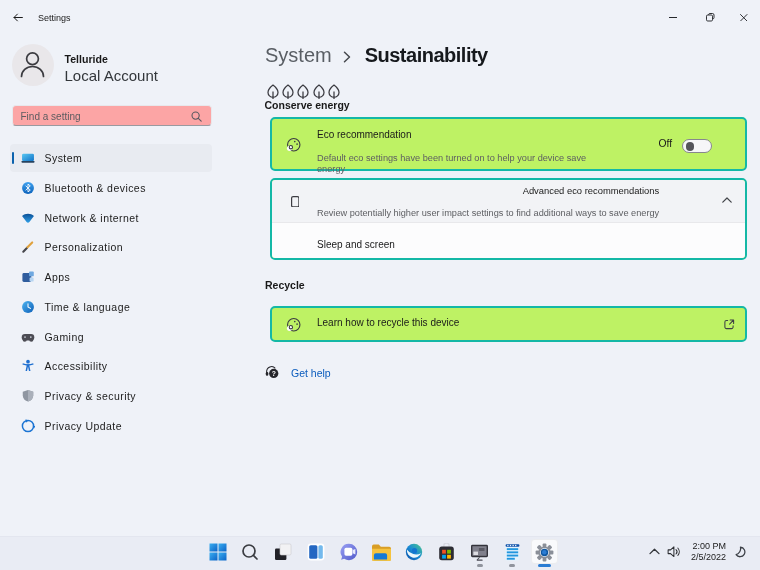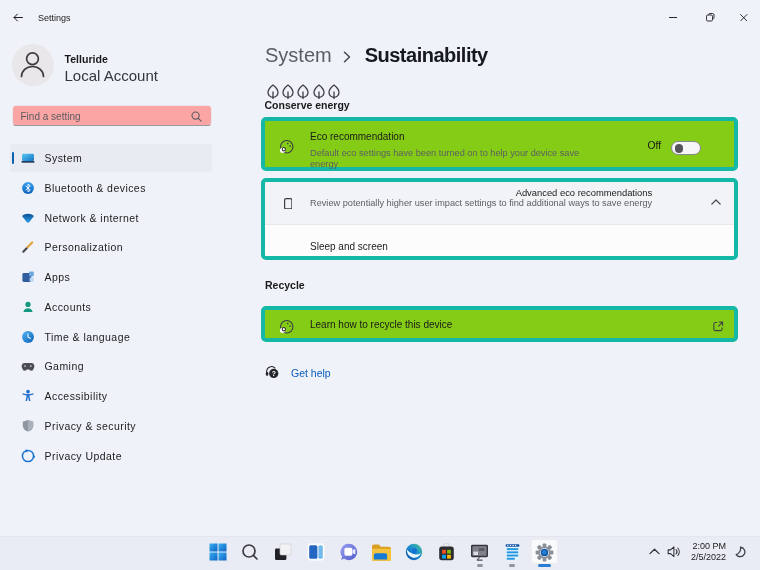--- a/index.html
+++ b/index.html
@@ -30,24 +30,24 @@
   .nav-ic { width:14px; height:14px; margin-left:11px; flex:none; }
   .nav-tx { margin-left:9.5px; font-size:10.5px; letter-spacing:0.45px; color:#1c1c1c; }
 
   
   #crumb { position:absolute; left:265px; top:44px; font-size:20px; color:#595e64;
            display:flex; align-items:center; }
   #crumb b { color:#16191d; font-weight:bold; letter-spacing:-0.5px; }
   #leaves { position:absolute; left:267px; top:83.5px; display:flex; }
   #conserve { position:absolute; left:264.5px; top:98.5px; font-size:10.5px; font-weight:bold; color:#191919; }
 
-  .card { position:absolute; left:261px; width:477px; background:#84cc16;
-          border:4px solid #14b8a6; border-radius:5px; }
+  .card { position:absolute; left:270px; width:477px; background:#bef264;
+          border:2px solid #14b8a6; border-radius:5px; }
   .ctitle { font-size:10px; color:#1a1a1a; }
-  .csub { font-size:9.2px; color:#5d5e62; line-height:11.6px; margin-top:0; }
+  .csub { font-size:9.2px; color:#5d5e62; line-height:11.6px; margin-top:12px; }
 
   #card1 { top:117px; height:54px; }
   #card2 { top:178px; height:82px; overflow:hidden;text-align:right; }
   #card2 .row1 { position:relative; height:42.5px; background:#f2f3f6; border-bottom:1px solid #e8e8eb; }
   #card2 .row2 { position:relative; height:38px; background:#fcfcfd; }
   #card3 { top:305.5px; height:36px; }
   #recycle { position:absolute; left:265px; top:278.5px; font-size:10.5px; font-weight:bold; color:#191919; }
   #gethelp { position:absolute; left:291px; top:366.5px; font-size:10.5px; color:#0b5cbd; }
 
   
@@ -151,27 +151,20 @@
     <div class="nav-item">
       <svg class="nav-ic" viewBox="0 0 16 16">
         <rect x="1.6" y="3.4" width="10.2" height="10.2" rx="1.6" fill="#2f5d9e"></rect>
         <rect x="9.2" y="1.8" width="5.4" height="5.4" rx="1" fill="#6fa8e0"></rect>
         <rect x="9.8" y="8.6" width="4.6" height="4.6" rx="1" fill="#b7d5f2"></rect>
       </svg>
       <span class="nav-tx">Apps</span>
     </div>
     <div class="nav-item">
       <svg class="nav-ic" viewBox="0 0 16 16">
-        <circle cx="8" cy="5" r="3" fill="#13997e"></circle>
-        <path d="M2.8 13.6 a5.3 5 0 0 1 10.4 0 z" fill="#13997e"></path>
-      </svg>
-      <span class="nav-tx">Accounts</span>
-    </div>
-    <div class="nav-item">
-      <svg class="nav-ic" viewBox="0 0 16 16">
         <defs>
           <linearGradient id="gtime" x1="0" y1="0" x2="1" y2="1">
             <stop offset="0" stop-color="#4db4f0"></stop>
             <stop offset="1" stop-color="#0e5fb8"></stop>
           </linearGradient>
         </defs>
         <circle cx="8" cy="8" r="6.8" fill="url(#gtime)"></circle>
         <path d="M8 4.2 V8 L10.8 9.6" fill="none" stroke="#fff" stroke-width="1.2" stroke-linecap="round"></path>
       </svg>
       <span class="nav-tx">Time &amp; language</span>
@@ -247,21 +240,21 @@
 <div class="card" id="card1">
   <svg class="abs" style="left:13.5px;top:18px" width="15.5" height="15.5" viewBox="0 0 20 20" id="eco1">
       <circle cx="10" cy="10" r="8" fill="none" stroke="#3c3c42" stroke-width="1.45"></circle>
       <circle cx="4.6" cy="14.6" r="3.4" fill="#fcfcfd" stroke="none"></circle>
       <circle cx="6.3" cy="13.2" r="2.15" fill="none" stroke="#3c3c42" stroke-width="1.35"></circle>
       <circle cx="11.3" cy="5.9" r="1.05" fill="#3c3c42"></circle>
       <circle cx="14.3" cy="9.2" r="1.05" fill="#3c3c42"></circle>
     </svg>
   <div style="position:absolute;left:45px;top:9.5px">
     <div class="ctitle">Eco recommendation</div>
-    <div class="csub" style="margin-top:6px">Default eco settings have been turned on to help your device save<br>energy</div>
+    <div class="csub" style="margin-top:13px">Default eco settings have been turned on to help your device save<br>energy</div>
   </div>
   <span id="offlbl">Off</span>
   <div id="toggle"></div>
 </div>
 
 <div class="card" id="card2">
   <div class="row1">
     <svg class="abs" style="left:18.5px;top:15.5px" width="8.5" height="11.5" viewBox="0 0 8.5 11.5">
       <rect x="0.6" y="0.6" width="7.3" height="10.3" rx="1.5" fill="none" stroke="#3c3c42" stroke-width="1.2"></rect>
     </svg>

